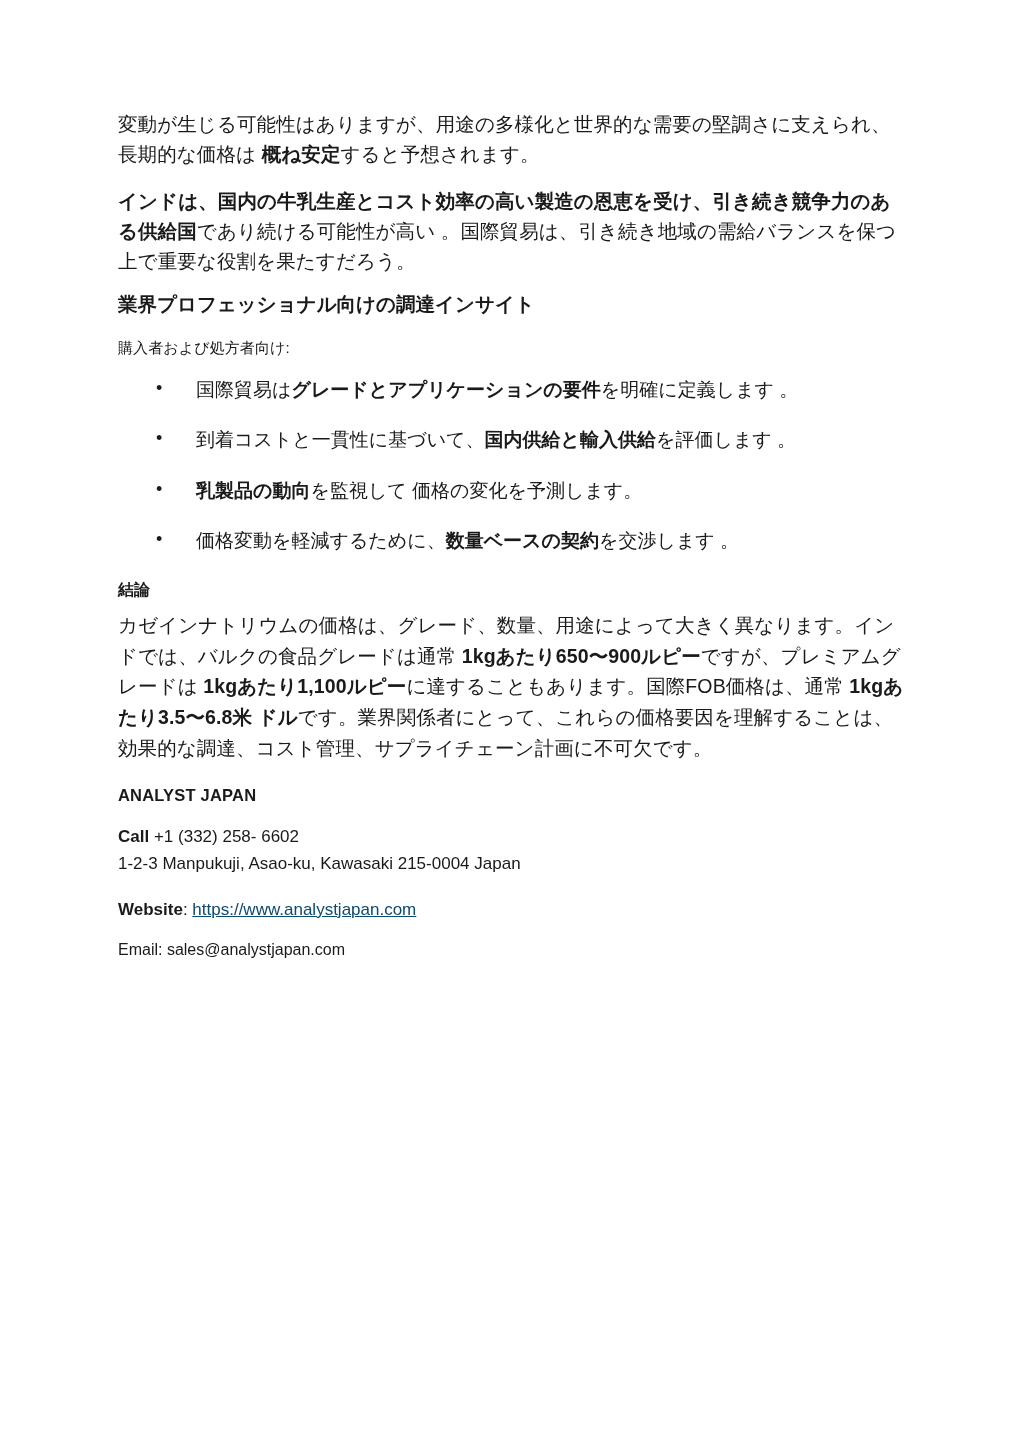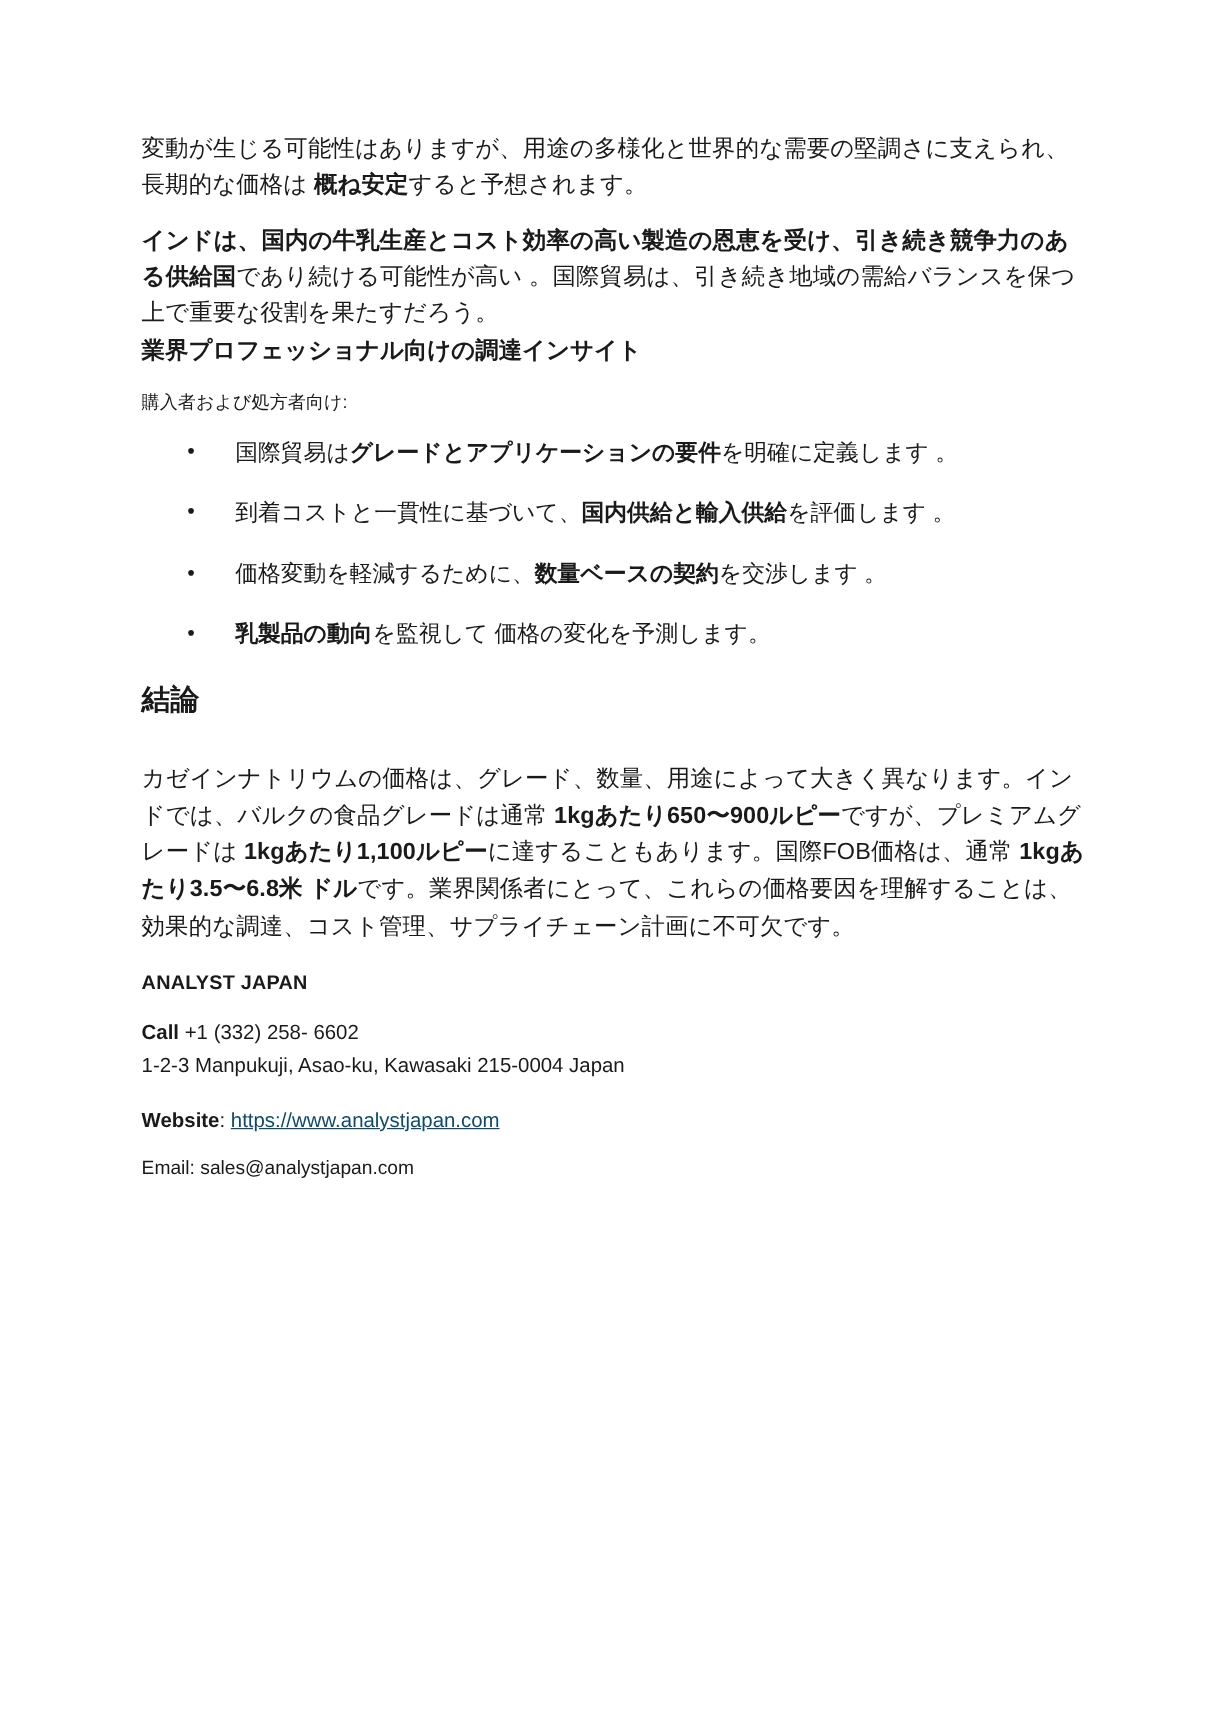--- a/index.html
+++ b/index.html
@@ -25,35 +25,35 @@
     top: 110px;
     width: 790px;
   }
   p {
     margin: 0 0 14px 0;
     font-size: 19.5px;
     line-height: 1.52;
     letter-spacing: 0.1px;
   }
   .para-1 { margin-bottom: 18px; }
-  .para-2 { margin-bottom: 2px; }
+  .para-2 { margin-bottom: 14px; }
   .heading {
     margin: 0 0 18px 0;
     font-size: 19.5px;
     font-weight: bold;
     line-height: 1.5;
   }
   .subheading {
     margin: 0 0 16px 0;
     font-size: 15px;
     line-height: 1.5;
   }
   .heading-small {
-    margin: 0 0 32px 0;
-    font-size: 24px;
+    margin: 0 0 8px 0;
+    font-size: 16px;
     font-weight: bold;
     line-height: 1.5;
   }
   b, .b { font-weight: bold; }
   ul.bullets {
     list-style: none;
     margin: 0 0 14px 0;
     padding: 0;
   }
   ul.bullets li {
@@ -105,22 +105,22 @@
 
     <p class="para-2"><b>インドは、国内の牛乳生産とコスト効率の高い製造の恩恵を受け、引き続き競争力のある供給国</b><span>であり続ける可能性が高い 。国際貿易は、引き続き地域の需給バランスを保つ上で重要な役割を果たすだろう。</span></p>
 
     <h2 class="heading">業界プロフェッショナル向けの調達インサイト</h2>
 
     <p class="subheading">購入者および処方者向け:</p>
 
     <ul class="bullets">
       <li><span>国際貿易は</span><b>グレードとアプリケーションの要件</b><span>を明確に定義します 。</span></li>
       <li><span>到着コストと一貫性に基づいて、</span><b>国内供給と輸入供給</b><span>を評価します 。</span></li>
+      <li><span></span><b>乳製品の動向</b><span>を監視して 価格の変化を予測します。</span></li>
       <li><span>価格変動を軽減するために、</span><b>数量ベースの契約</b><span>を交渉します 。</span></li>
-      <li><span></span><b>乳製品の動向</b><span>を監視して 価格の変化を予測します。</span></li>
     </ul>
 
     <h3 class="heading-small">結論</h3>
 
     <p class="conclusion-body"><span>カゼインナトリウムの価格は、グレード、数量、用途によって大きく異なります。インドでは、バルクの食品グレードは通常 </span><b>1kgあたり650〜900ルピー</b><span>ですが、プレミアムグレードは </span><b>1kgあたり1,100ルピー</b><span>に達することもあります。国際FOB価格は、通常 </span><b>1kgあたり3.5〜6.8米 ドル</b><span>です。業界関係者にとって、これらの価格要因を理解することは、効果的な調達、コスト管理、サプライチェーン計画に不可欠です。</span></p>
 
     <div class="footer-block">
       <div class="company">ANALYST JAPAN</div>
 
       <div class="contact-line">

